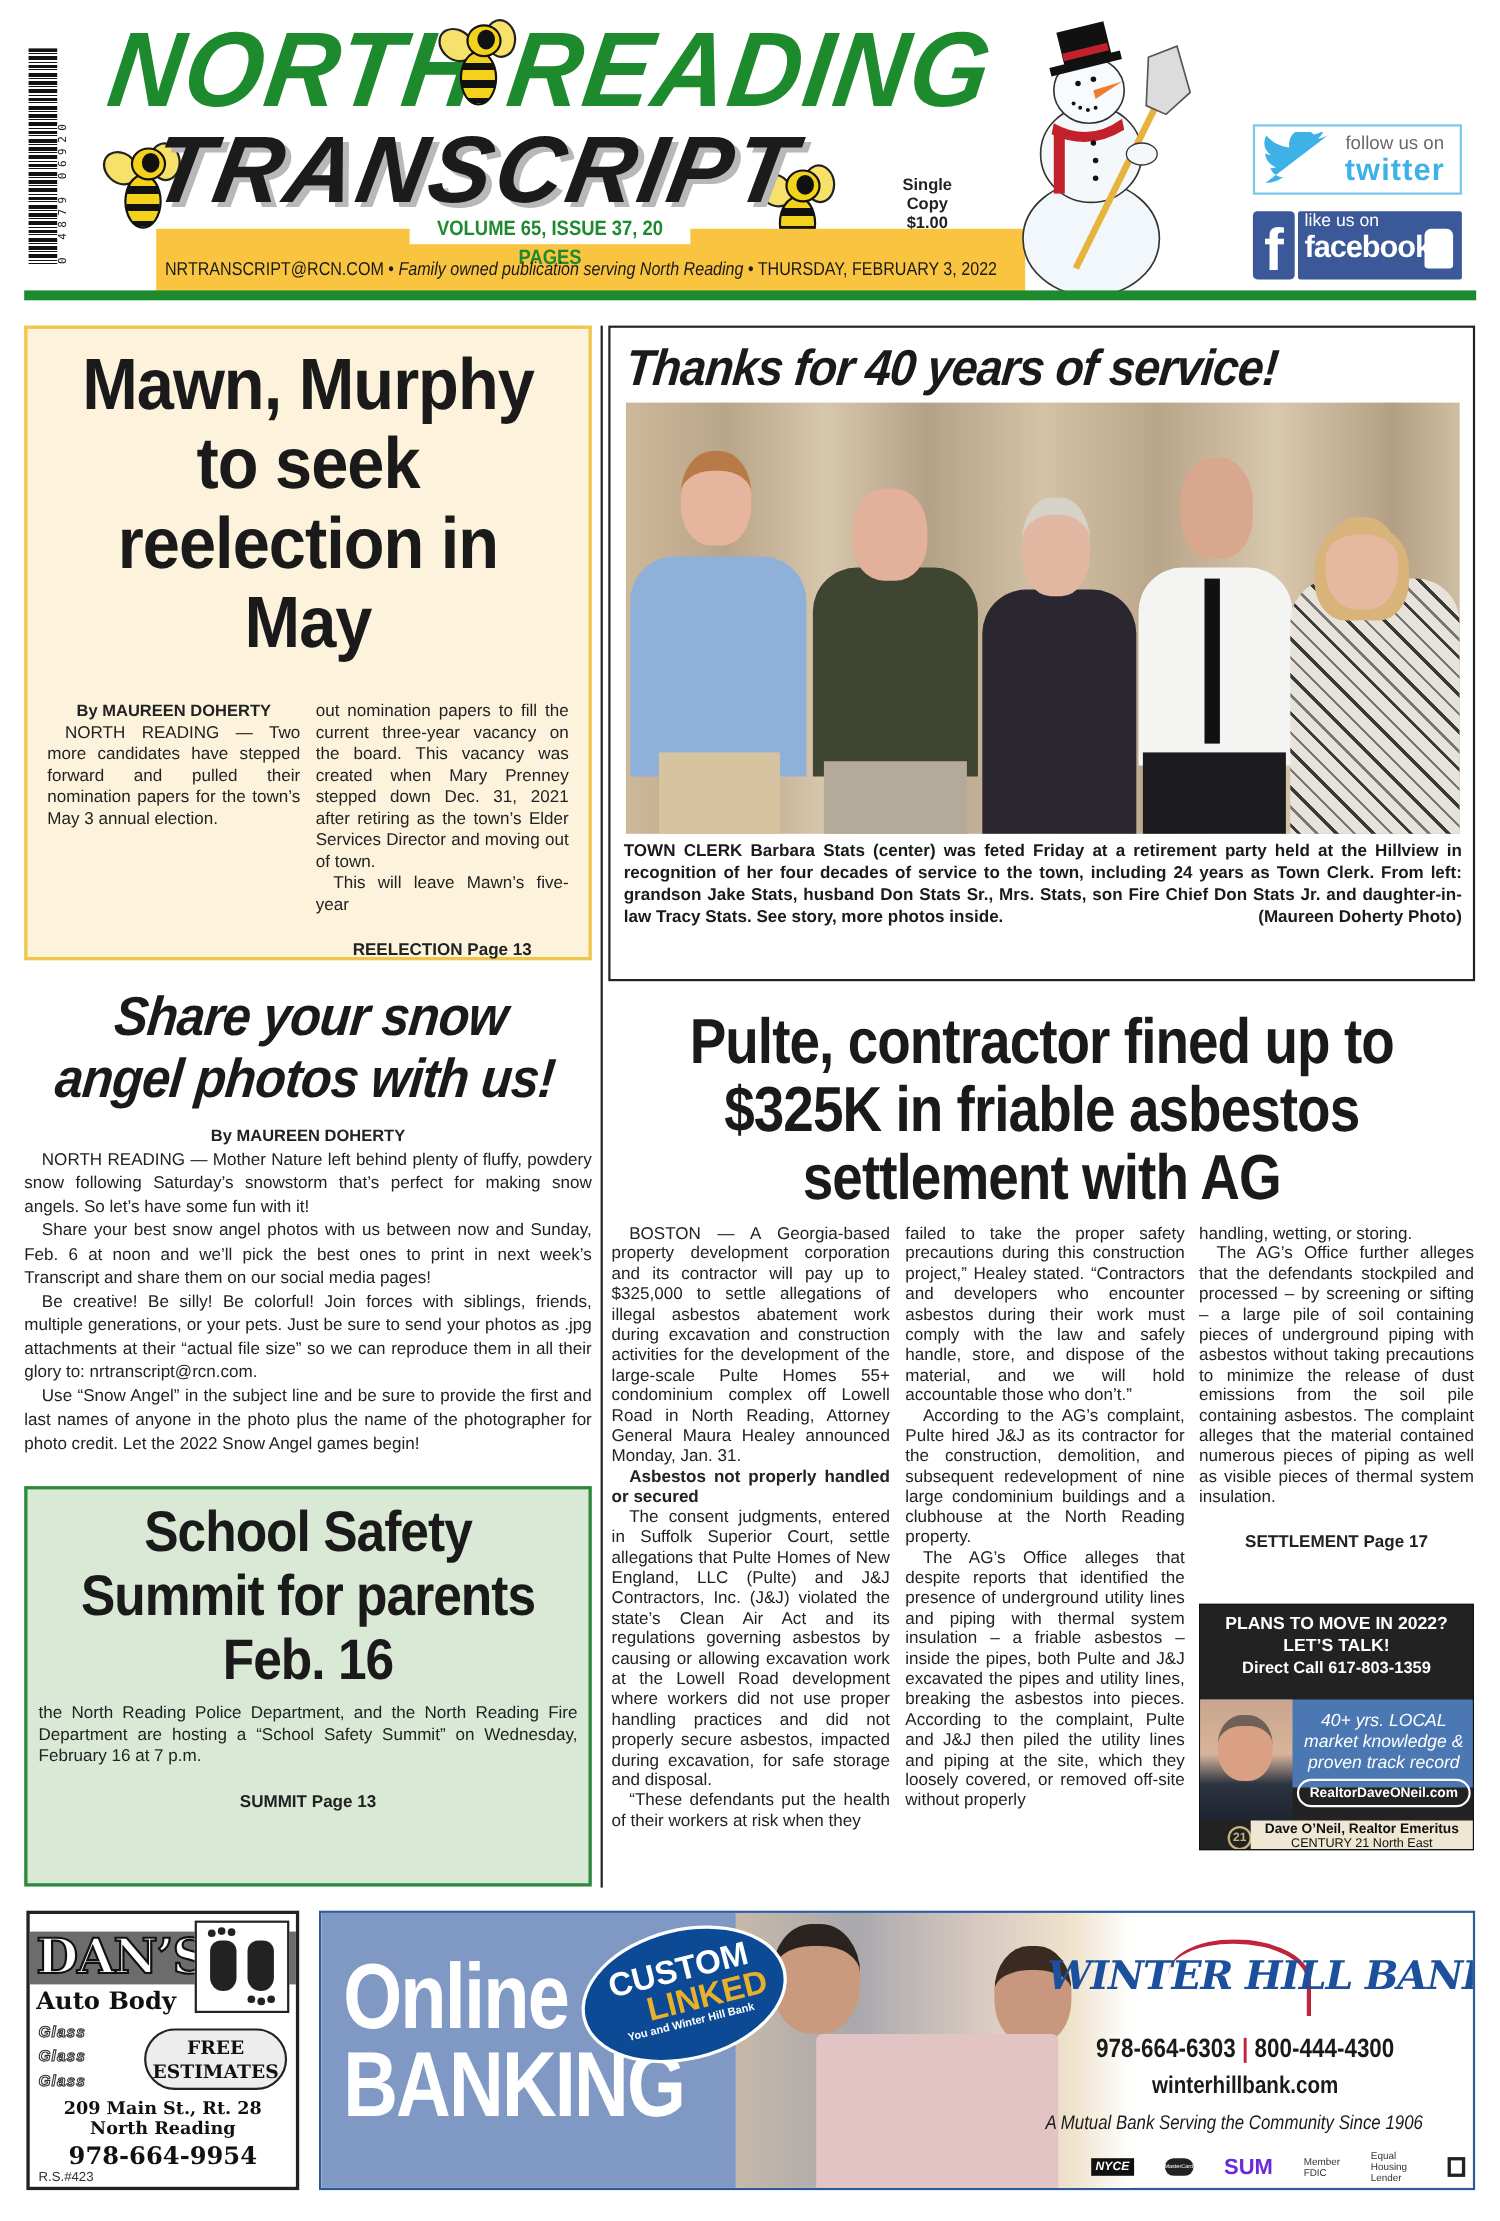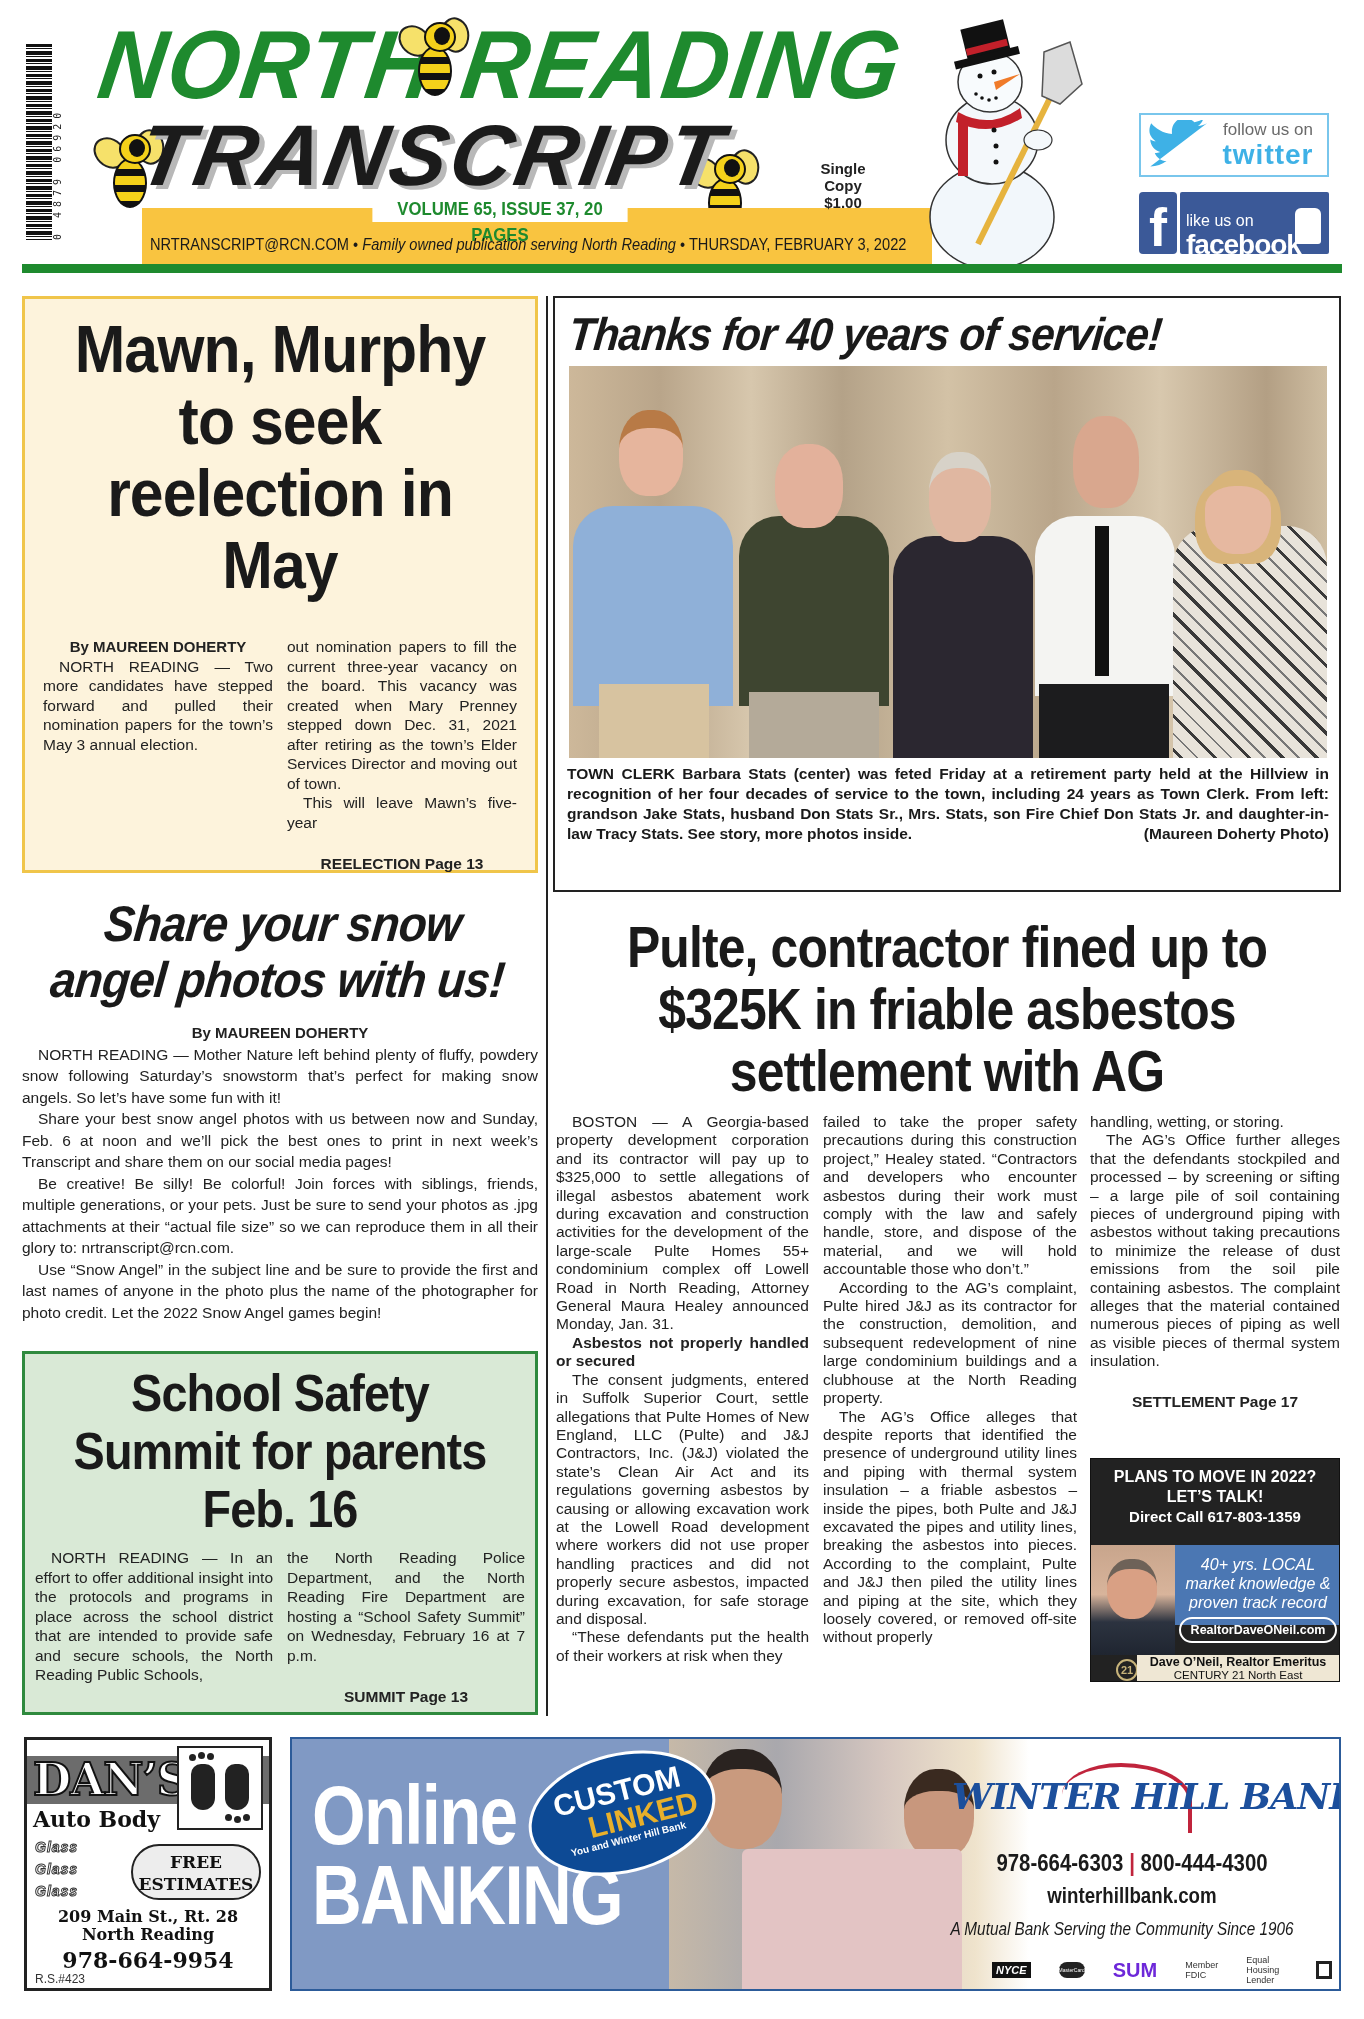--- a/index.html
+++ b/index.html
@@ -34,21 +34,21 @@
   .snowman { left: 920px; top: 12px; width: 170px; height: 258px; }
 
   .social { left: 1139px; width: 190px; height: 64px; }
   .twitter { top: 113px; border: 2px solid #79c6ec; background: #fff; display: flex; align-items: center; }
   .twitter .bird { width: 62px; height: 50px; margin-left: 6px; }
   .twitter .txt { flex: 1; text-align: center; }
   .twitter .small { font-size: 17px; color: #6a6a6a; line-height: 20px; }
   .twitter .big { font-size: 28px; font-weight: bold; color: #3eb1e6; line-height: 30px; letter-spacing: 1px; }
   .facebook { top: 192px; height: 62px; display: flex; gap: 3px; }
   .facebook .f { width: 38px; height: 62px; background: #3b5998; border-radius: 4px; color: #fff; font-weight: bold; font-size: 54px; line-height: 70px; text-align: center; overflow: hidden; }
-  .facebook .body { flex: 1; background: #3b5998; border-radius: 2px; color: #fff; padding: 20px 6px; position: relative; }
+  .facebook .body { flex: 1; background: #3b5998; border-radius: 2px; color: #fff; padding: 0 6px; position: relative; }
   .facebook .small { font-size: 16px; line-height: 18px; }
   .facebook .big { font-size: 28px; font-weight: bold; line-height: 30px; letter-spacing: -1px; }
   .facebook .thumb { position: absolute; right: 8px; top: 16px; width: 26px; height: 36px; background: #fff; border-radius: 6px 6px 3px 3px; }
 
   .green-rule { left: 22px; top: 264px; width: 1320px; height: 9px; background: #1e8a2e; }
 
   
   .box-reelect { left: 22px; top: 296px; width: 516px; height: 577px; background: #fdf3dc; border: 3px solid #f0c54a; }
   .headline-xl { font-family: "Liberation Sans", sans-serif; font-weight: bold; color: #1a1a1a; text-align: center; letter-spacing: -1px; }
   .reelect-head { position: absolute; left: 0; top: 14px; width: 100%; font-size: 66px; line-height: 72px; transform: scaleX(0.92); }
@@ -303,23 +303,20 @@
   <p>NORTH READING — Mother Nature left behind plenty of fluffy, powdery snow following Saturday’s snowstorm that’s perfect for making snow angels. So let’s have some fun with it!</p>
   <p>Share your best snow angel photos with us between now and Sunday, Feb. 6 at noon and we’ll pick the best ones to print in next week’s Transcript and share them on our social media pages!</p>
   <p>Be creative! Be silly! Be colorful! Join forces with siblings, friends, multiple generations, or your pets. Just be sure to send your photos as .jpg attachments at their “actual file size” so we can reproduce them in all their glory to: nrtranscript@rcn.com.</p>
   <p>Use “Snow Angel” in the subject line and be sure to provide the first and last names of anyone in the photo plus the name of the photographer for photo credit. Let the 2022 Snow Angel games begin!</p>
 </div>
 
 <div class="abs box-school">
   <div class="headline-xl school-head">School Safety Summit for parents Feb. 16</div>
   <div class="cols2 school-cols">
     <div class="col">
-      <p>NORTH READING — In an effort to offer additional insight into the protocols and programs in place across the school district that are intended to provide safe and secure schools, the North Reading Public Schools,</p>
-    </div>
-    <div class="col">
       <p style="text-indent:0">the North Reading Police Department, and the North Reading Fire Department are hosting a “School Safety Summit” on Wednesday, February 16 at 7 p.m.</p>
       <p class="jump">SUMMIT Page 13</p>
     </div>
   </div>
 </div>
 
 <div class="abs headline-xl pulte-head">Pulte, contractor fined up to $325K in friable asbestos settlement with AG</div>
 <div class="pulte-col pc1">
   <p>BOSTON — A Georgia-based property development corporation and its contractor will pay up to $325,000 to settle allegations of illegal asbestos abatement work during excavation and construction activities for the development of the large-scale Pulte Homes 55+ condominium complex off Lowell Road in North Reading, Attorney General Maura Healey announced Monday, Jan. 31.</p>
   <p class="sub">Asbestos not properly handled or secured</p>

